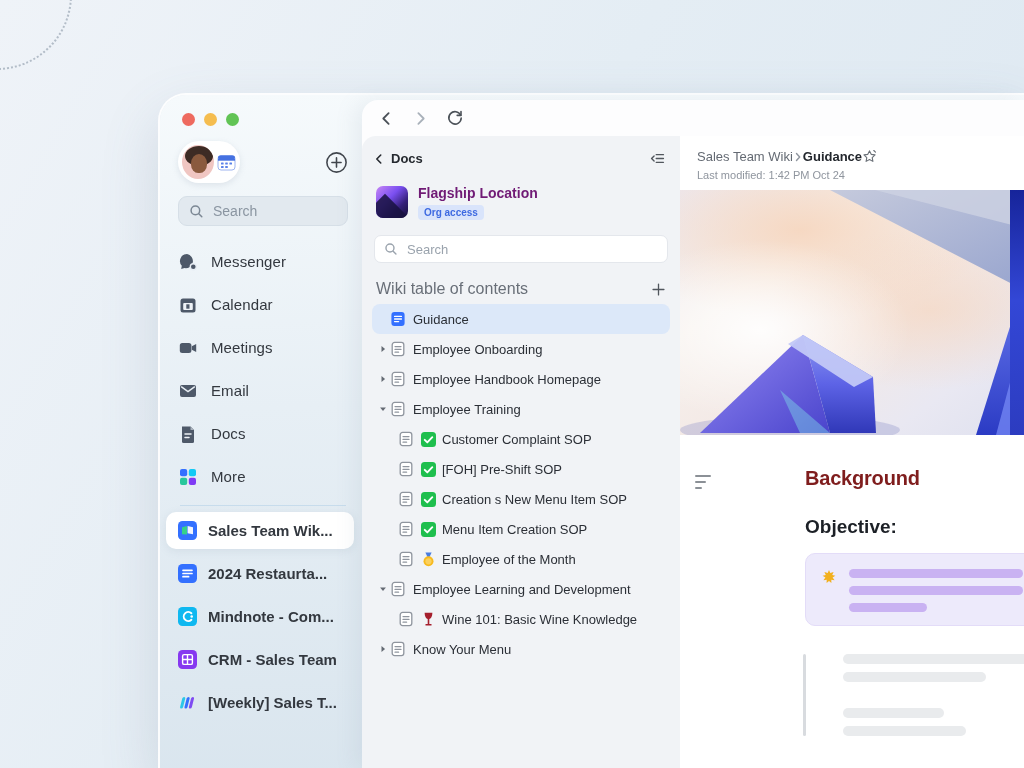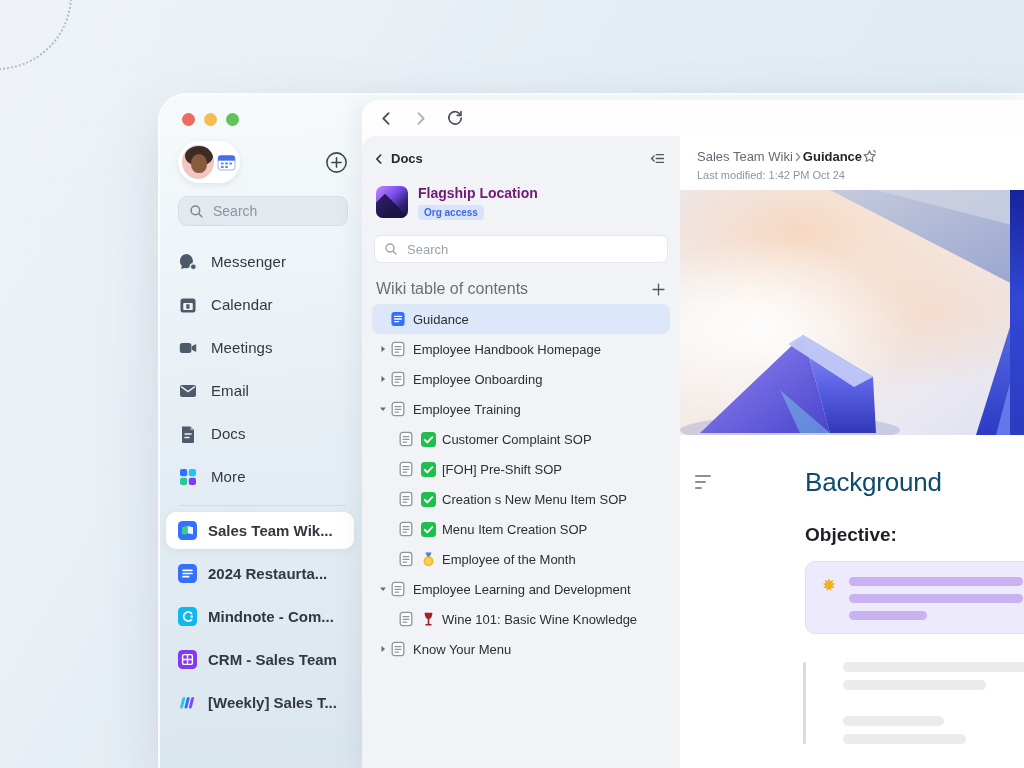--- a/index.html
+++ b/index.html
@@ -88,21 +88,21 @@
   .crumb-parent{font-size:13px;color:#646a73;cursor:pointer;}
   .crumb-cur{font-size:13px;font-weight:600;color:#23272d;}
   .modified{margin-top:5px;font-size:11px;color:#8f959e;}
   .hero{margin-top:9px;width:100%;height:245px;line-height:0;}
   .doc-body{position:relative;padding:32px 0 0 125px;}
   .outline-ic{position:absolute;left:15px;top:40px;}
   .outline-ic i{display:block;height:2px;border-radius:1px;background:#8b9096;margin-bottom:4px;}
   .outline-ic i:nth-child(1){width:16px;}
   .outline-ic i:nth-child(2){width:11px;}
   .outline-ic i:nth-child(3){width:7px;}
-  .doc-title{font-size:26px;font-weight:400;color:#0c4a6e;letter-spacing:-.2px;}
+  .doc-title{font-size:20px;font-weight:700;color:#7f1d1d;letter-spacing:-.2px;}
   .doc-sub{margin-top:26px;font-size:19px;font-weight:700;color:#1c2026;}
   .callout{margin-top:15px;margin-right:-14px;background:#edeafb;border:1px solid #e3dcf8;
     border-radius:10px;padding:13px 14px;display:flex;gap:11px;align-items:flex-start;}
   .callout .bars{flex:1;display:flex;flex-direction:column;gap:8px;padding-top:2px;}
   .pbar{height:9px;border-radius:5px;background:#c9b2f2;}
   .pbar.b1{width:100%;margin-right:-10px;}
   .pbar.b2{width:100%;}
   .pbar.b3{width:45%;}
   .quote{margin-top:28px;display:flex;}
   .quote .vbar{width:3px;border-radius:2px;background:#d8dbdf;margin-left:-2px;margin-right:37px;}
@@ -337,33 +337,33 @@
               <div class="tree-row">
                 <span class="chev">
                   <svg width="8" height="8" viewBox="0 0 8 8">
                     <path d="M2.5 1.1 6.1 4 2.5 6.9z" fill="#646a73"></path>
                   </svg>
                 </span>
                 <span class="tic"><svg width="16" height="16" viewBox="0 0 16 16">
                     <rect x="2.2" y="1.4" width="11.6" height="13.2" rx="2.4" fill="#fff" stroke="#8f959e" stroke-width="1.3"></rect>
                     <path d="M5 5.6h6M5 8.4h6M5 11.2h3.6" stroke="#8f959e" stroke-width="1.2" stroke-linecap="round"></path>
                   </svg></span>
-                <span class="lbl">Employee Handbook Homepage</span>
+                <span class="lbl">Employee Onboarding</span>
               </div>
               <div class="tree-row">
                 <span class="chev">
                   <svg width="8" height="8" viewBox="0 0 8 8">
                     <path d="M2.5 1.1 6.1 4 2.5 6.9z" fill="#646a73"></path>
                   </svg>
                 </span>
                 <span class="tic"><svg width="16" height="16" viewBox="0 0 16 16">
                     <rect x="2.2" y="1.4" width="11.6" height="13.2" rx="2.4" fill="#fff" stroke="#8f959e" stroke-width="1.3"></rect>
                     <path d="M5 5.6h6M5 8.4h6M5 11.2h3.6" stroke="#8f959e" stroke-width="1.2" stroke-linecap="round"></path>
                   </svg></span>
-                <span class="lbl">Employee Onboarding</span>
+                <span class="lbl">Employee Handbook Homepage</span>
               </div>
               <div class="tree-row">
                 <span class="chev">
                   <svg width="8" height="8" viewBox="0 0 8 8">
                     <path d="M1.1 2.5 4 6.1 6.9 2.5z" fill="#646a73"></path>
                   </svg>
                 </span>
                 <span class="tic"><svg width="16" height="16" viewBox="0 0 16 16">
                     <rect x="2.2" y="1.4" width="11.6" height="13.2" rx="2.4" fill="#fff" stroke="#8f959e" stroke-width="1.3"></rect>
                     <path d="M5 5.6h6M5 8.4h6M5 11.2h3.6" stroke="#8f959e" stroke-width="1.2" stroke-linecap="round"></path>

